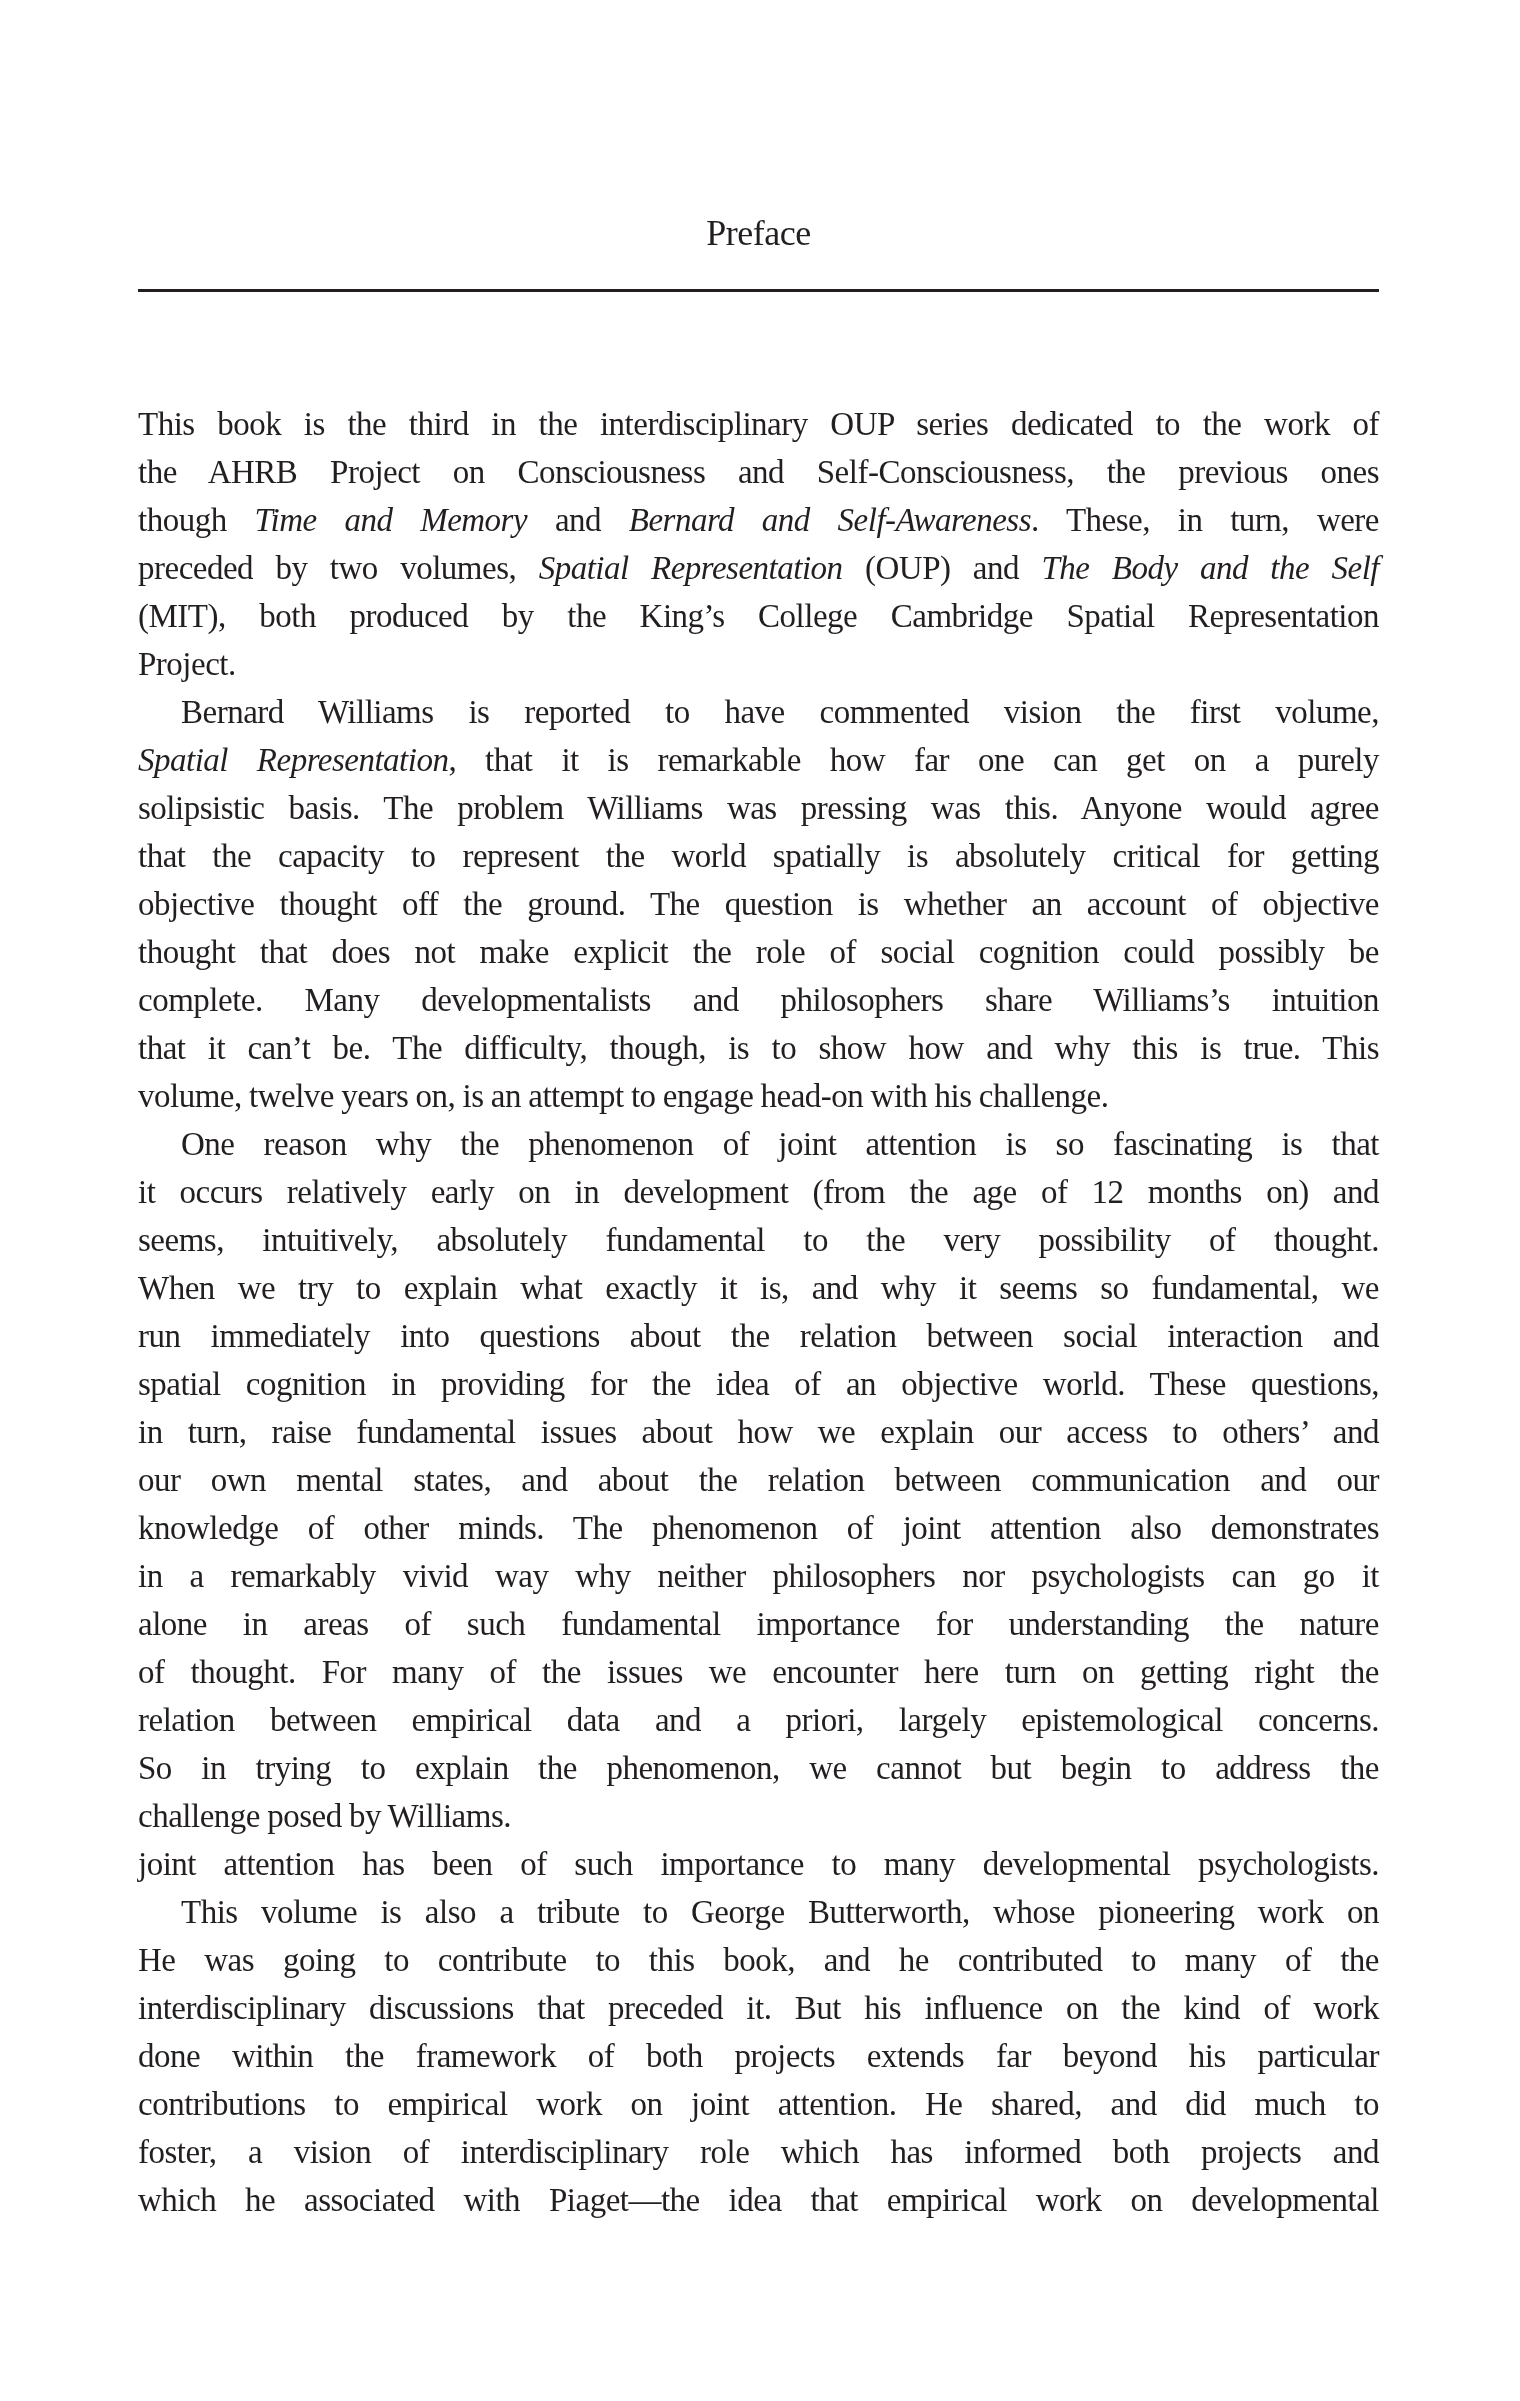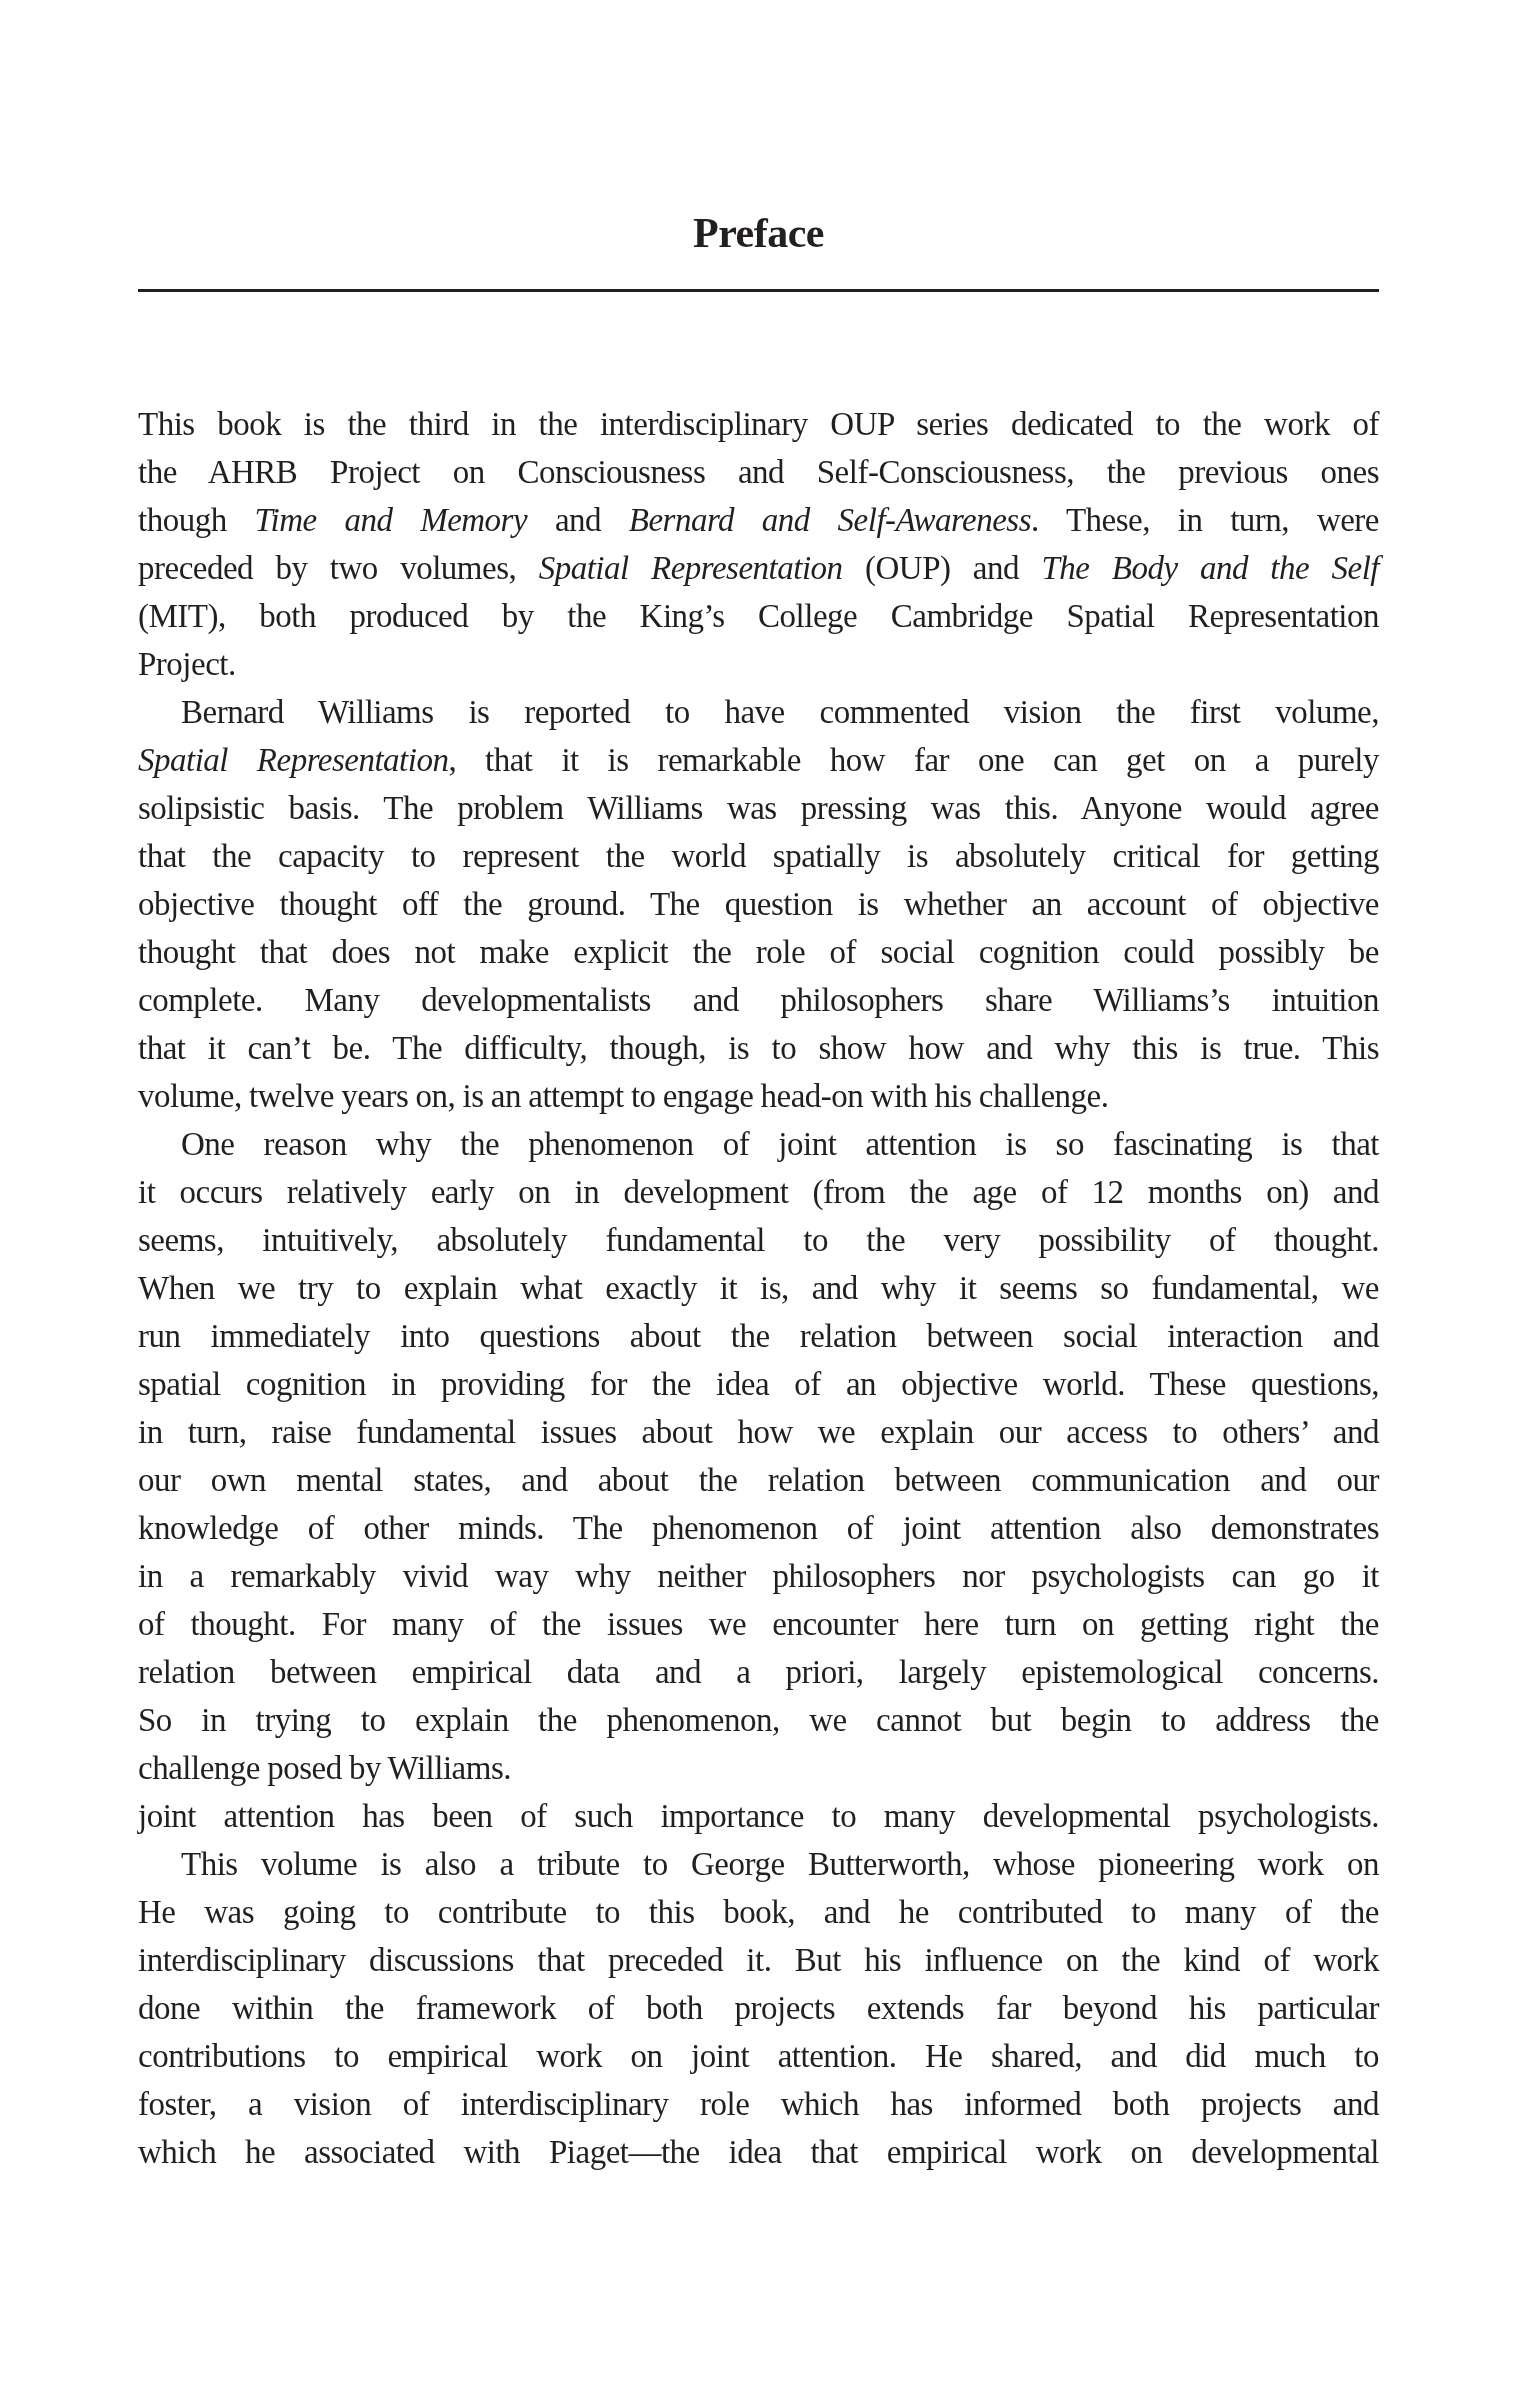--- a/index.html
+++ b/index.html
@@ -22,23 +22,23 @@
       width: 1520px;
       height: 2401px;
       background: #ffffff;
     }
     .chapter-title {
       position: absolute;
       left: 138px;
       width: 1241px;
       top: 204px;
       text-align: center;
-      font-size: 42px;
+      font-size: 36px;
       line-height: 59px;
-      font-weight: bold;
+      font-weight: normal;
       margin: 0;
       letter-spacing: -0.5px;
     }
     .title-rule {
       position: absolute;
       left: 138px;
       top: 289px;
       width: 1241px;
       height: 2.8px;
       background: #231f20;
@@ -110,20 +110,21 @@
         <span class="line indented"><span>One reason why the phenomenon of joint attention is so fascinating is that</span></span>
         <span class="line"><span>it occurs relatively early on in development (from the age of 12 months on) and</span></span>
         <span class="line"><span>seems, intuitively, absolutely fundamental to the very possibility of thought.</span></span>
         <span class="line"><span>When we try to explain what exactly it is, and why it seems so fundamental, we</span></span>
         <span class="line"><span>run immediately into questions about the relation between social interaction and</span></span>
         <span class="line"><span>spatial cognition in providing for the idea of an objective world. These questions,</span></span>
         <span class="line"><span>in turn, raise fundamental issues about how we explain our access to others’ and</span></span>
         <span class="line"><span>our own mental states, and about the relation between communication and our</span></span>
         <span class="line"><span>knowledge of other minds. The phenomenon of joint attention also demonstrates</span></span>
         <span class="line"><span>in a remarkably vivid way why neither philosophers nor psychologists can go it</span></span>
+        <span class="line"><span>alone in areas of such fundamental importance for understanding the nature</span></span>
         <span class="line"><span>of thought. For many of the issues we encounter here turn on getting right the</span></span>
         <span class="line"><span>relation between empirical data and a priori, largely epistemological concerns.</span></span>
         <span class="line"><span>So in trying to explain the phenomenon, we cannot but begin to address the</span></span>
         <span class="line last"><span>challenge posed by Williams.</span></span>
       </p>
       <p>
         <span class="line"><span>joint attention has been of such importance to many developmental psychologists.</span></span>
         <span class="line indented"><span>This volume is also a tribute to George Butterworth, whose pioneering work on</span></span>
         <span class="line"><span>He was going to contribute to this book, and he contributed to many of the</span></span>
         <span class="line"><span>interdisciplinary discussions that preceded it. But his influence on the kind of work</span></span>

